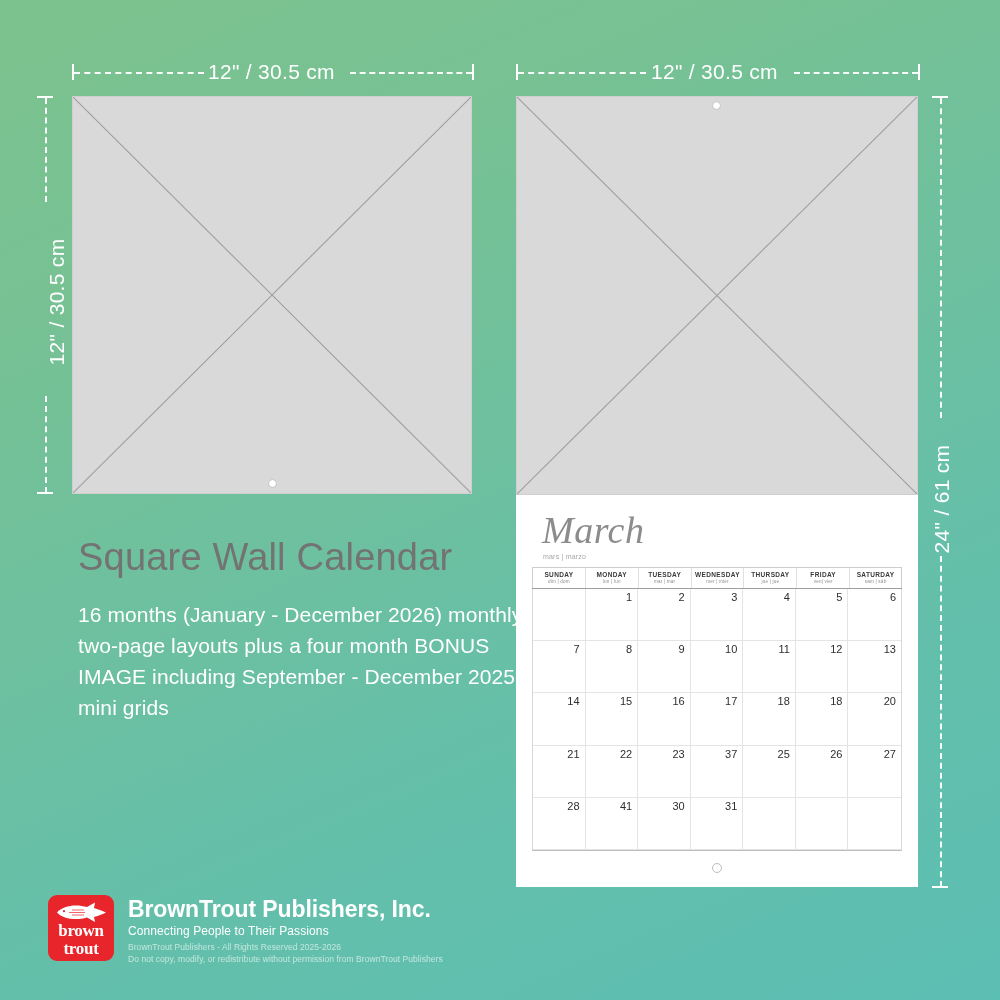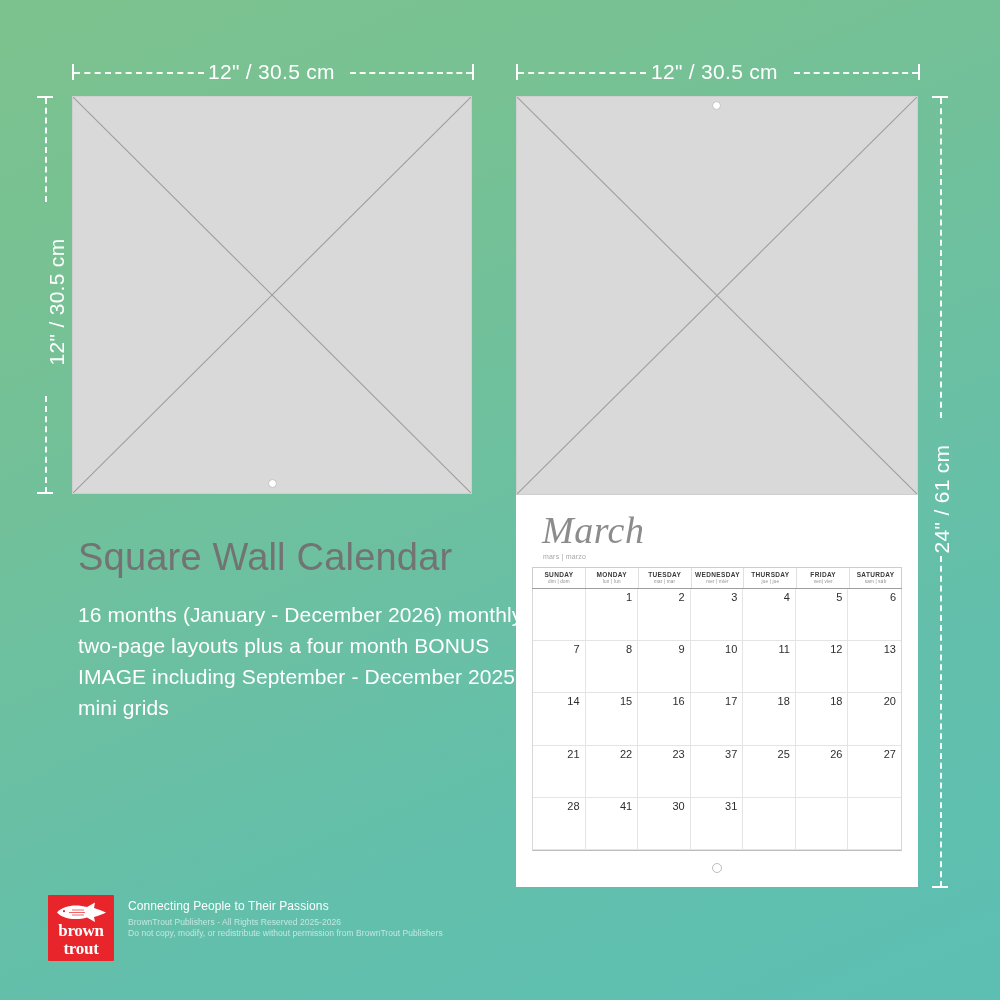--- a/index.html
+++ b/index.html
@@ -203,21 +203,21 @@
     position: absolute;
     left: 48px;
     top: 895px;
     display: flex;
     align-items: flex-start;
     gap: 14px;
   }
   .logo-box {
     width: 66px; height: 66px;
     background: #e8252a;
-    border-radius: 1px;
+    border-radius: 9px;
     position: relative;
     overflow: hidden;
     flex: none;
     text-decoration: underline;
   }
   .logo-fish {
     position: absolute;
     left: 5px; top: 6px;
     width: 56px; height: 22px;
   }
@@ -450,19 +450,20 @@
       <circle cx="11" cy="10.2" r="1.1" fill="#e8252a"></circle>
       <path d="M16 11.5 h16 M19 9 h12 M19 14 h12" stroke="#e8252a" stroke-width="0.7" fill="none"></path>
     </svg>
     <div class="logo-word">
       <div>brown</div>
       <div>trout</div>
     </div>
   </div>
 
   <div class="footer-txt">
+    <div class="pub-name">BrownTrout Publishers, Inc.</div>
     <div class="pub-tag">Connecting People to Their Passions</div>
     <div class="pub-fine">
       <div>BrownTrout Publishers - All Rights Reserved 2025-2026</div>
       <div>Do not copy, modify, or redistribute without permission from BrownTrout Publishers</div>
     </div>
   </div>
 </div>
 
 </body></html>

